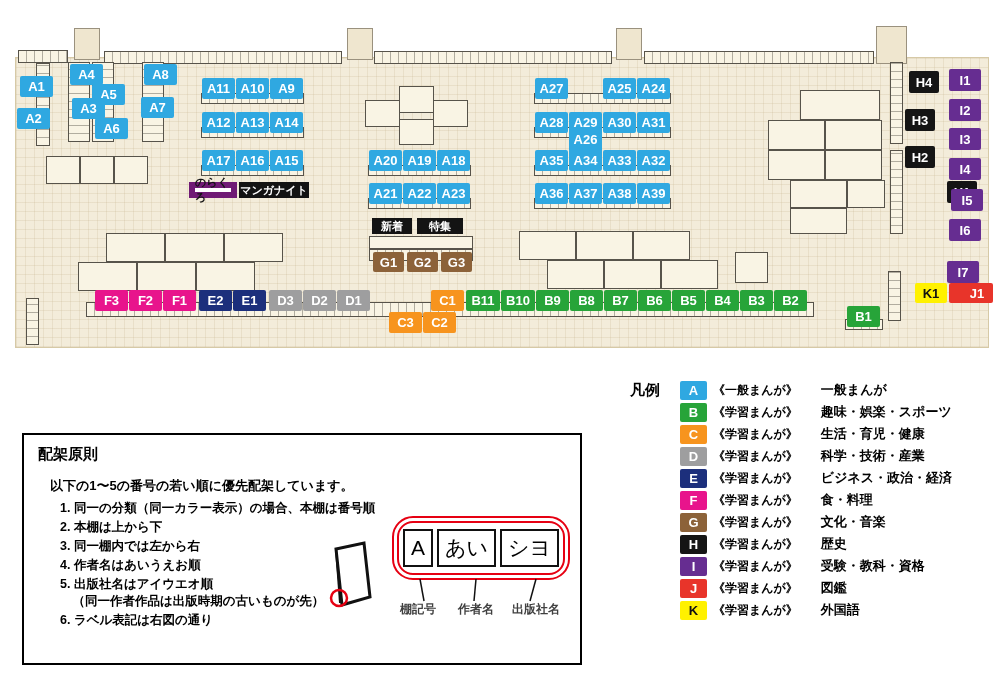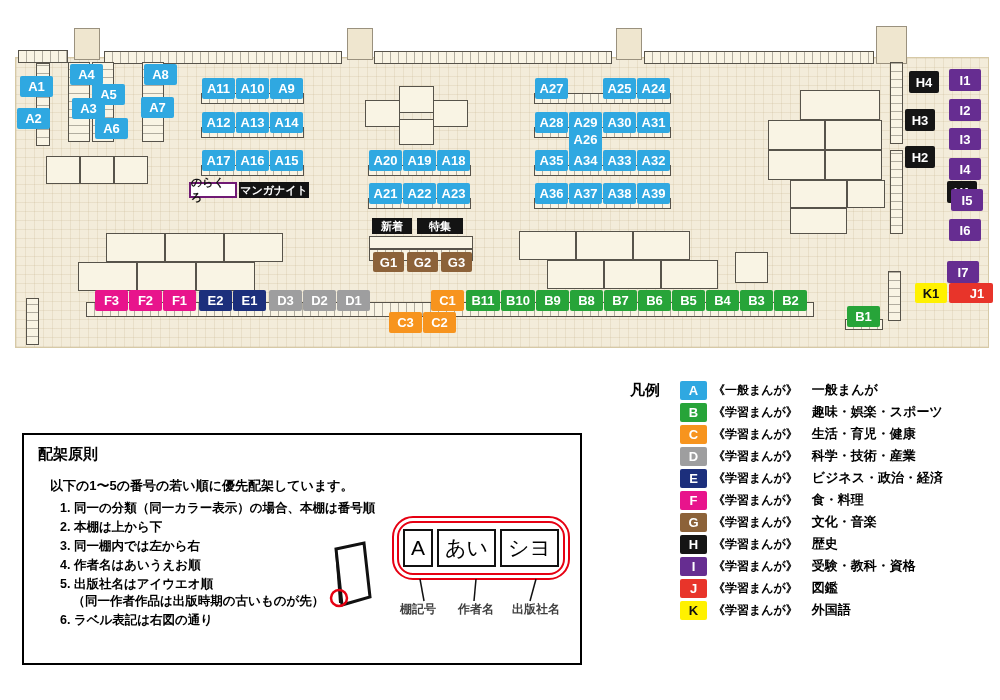--- a/index.html
+++ b/index.html
@@ -13,21 +13,21 @@
           border:1px solid #d6c9a6;box-sizing:border-box;}
   .shelf{position:absolute;background:#F9F4E4;border:1px solid #57534a;box-sizing:border-box;}
   .shelf.hatch-h{background-image:repeating-linear-gradient(90deg,transparent 0 7px,rgba(90,86,76,.45) 7px 8px);}
   .shelf.hatch-v{background-image:repeating-linear-gradient(0deg,transparent 0 7px,rgba(90,86,76,.45) 7px 8px);}
   .shelf.pillar{background:#EFE6CF;border:1px solid #9a917e;}
   .chip{position:absolute;display:flex;align-items:center;justify-content:center;
         font-weight:bold;font-size:13px;border-radius:2px;letter-spacing:0;}
   .maplabel{position:absolute;display:flex;align-items:center;justify-content:center;
             font-size:11px;font-weight:bold;box-sizing:border-box;}
   .maplabel.black{background:#131313;color:#fff;}
-  .maplabel.outline{background:#fff;color:#131313;border:2px solid #701a75;}
+  .maplabel.outline{background:#fff;color:#131313;border:6px solid #701a75;}
   
   .principles{position:absolute;left:22px;top:433px;width:560px;height:232px;background:#fff;
               border:2px solid #000;box-sizing:border-box;}
   .p-title{position:absolute;left:14px;top:10px;font-size:15px;font-weight:bold;color:#000;}
   .p-intro{position:absolute;left:26px;top:42px;font-size:13px;font-weight:bold;color:#000;}
   .p-item{position:absolute;left:36px;width:330px;font-size:12.5px;font-weight:bold;color:#000;line-height:1.2;}
   .label-example{position:absolute;left:373px;top:86px;width:168px;height:54px;background:#fff;
                  border:2px solid #E60012;border-radius:16px;outline:2px solid #E60012;outline-offset:3px;
                  display:flex;align-items:center;justify-content:center;gap:4px;box-sizing:border-box;}
   .le-part{border:2px solid #111;background:#fff;height:38px;display:flex;align-items:center;
@@ -35,21 +35,21 @@
   .le-cap{position:absolute;top:166px;font-size:12px;font-weight:bold;color:#404040;}
   .le-lines{position:absolute;left:380px;top:142px;}
   .book-icon{position:absolute;left:300px;top:104px;}
   
   .legend{position:absolute;left:630px;top:374px;width:365px;height:260px;}
   .legend-title{position:absolute;left:0px;top:7px;font-size:15px;font-weight:bold;color:#000;}
   .legend-row{position:absolute;left:50px;height:20px;display:flex;align-items:center;gap:6px;}
   .legend-chip{width:27px;height:19px;display:flex;align-items:center;justify-content:center;
                font-weight:bold;font-size:13px;border-radius:2px;}
   .legend-scope{font-size:12px;font-weight:bold;color:#000;}
-  .legend-cat{font-size:13px;font-weight:bold;color:#000;margin-left:8px;}
+  .legend-cat{font-size:13px;font-weight:bold;color:#000;margin-left:17px;}
 </style>
 </head>
 <body>
 
 <div class="stage">
 
   <div class="map">
     <div class="map-bg"></div>
 
   <div class="shelf pillar" style="left: 74px; top: 28px; width: 26px; height: 32px;"></div>

